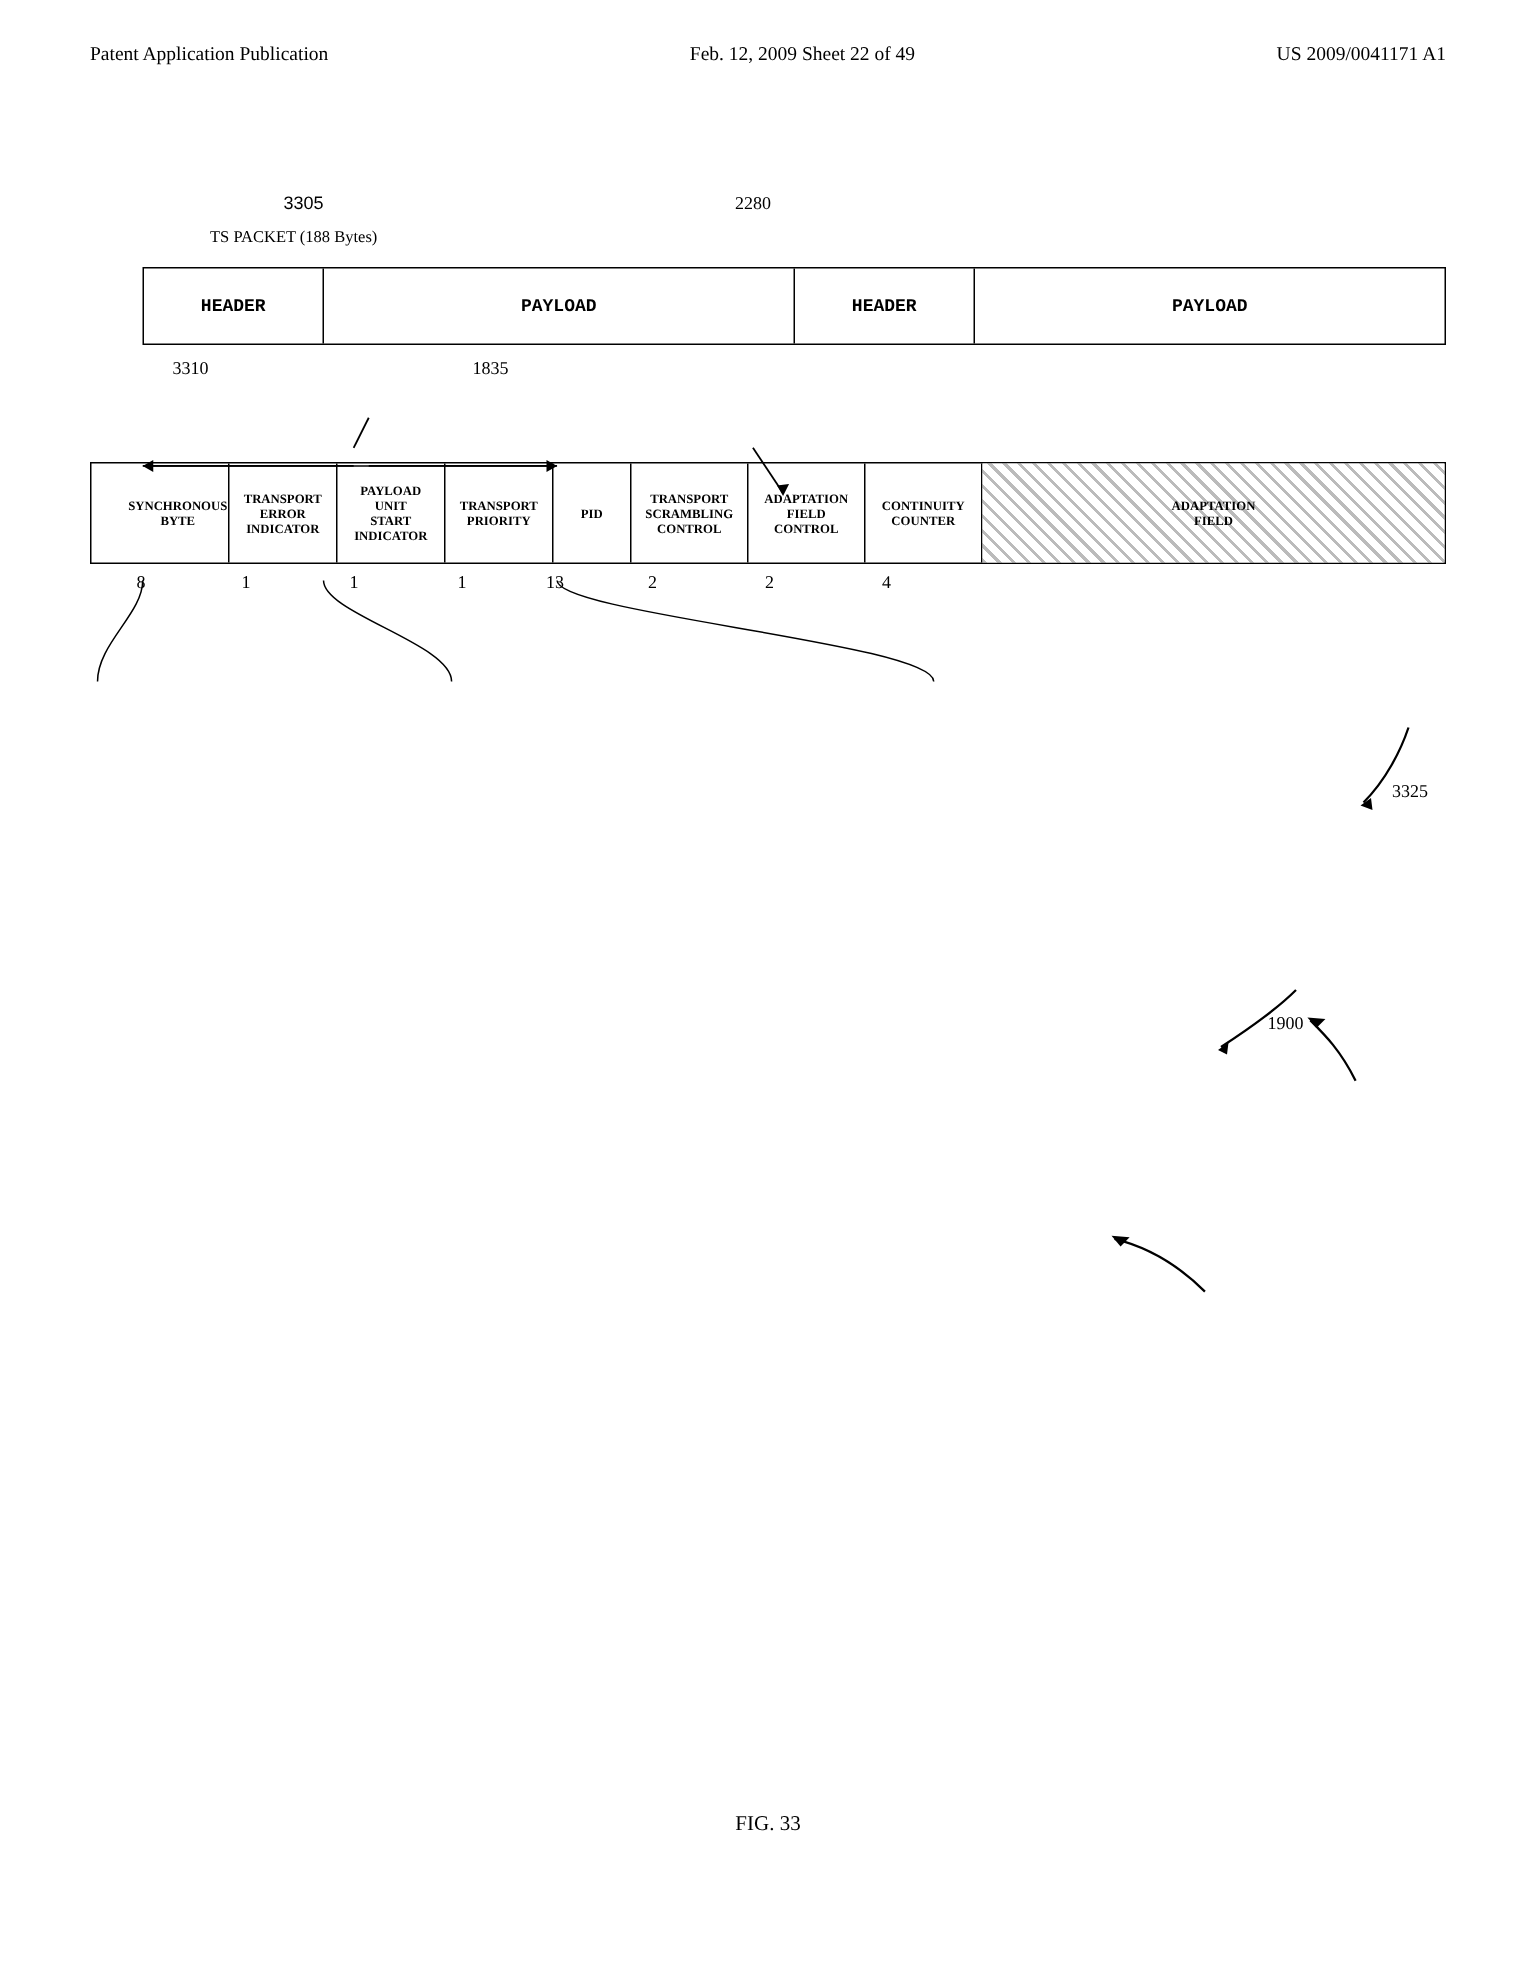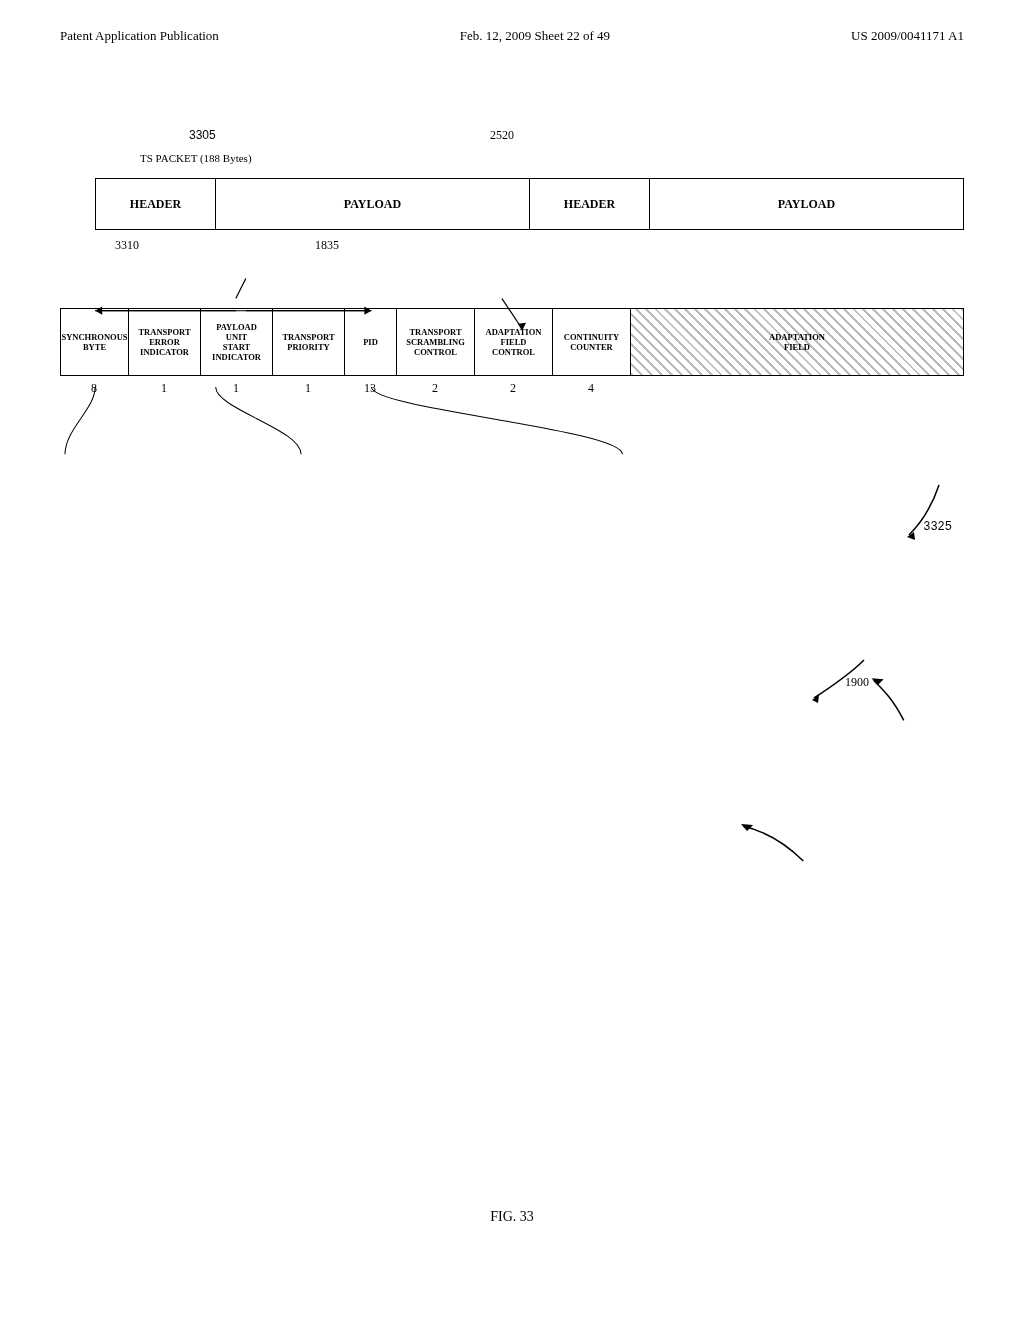--- a/index.html
+++ b/index.html
@@ -94,37 +94,37 @@
     <polygon points="808,408 814,415 820,409" fill="#000"></polygon>
 
     <path d="M740,590 C720,570 700,560 680,555" stroke="#000" stroke-width="1.5" fill="none"></path>
     <polygon points="678,553 684,560 690,554" fill="#000"></polygon>
   </svg>
 
   <div style="position:absolute; top:8px; left:129px; font-size:12px; font-family:Liberation Sans, sans-serif;">3305</div>
 
   <div style="position:absolute; top:32px; left:80px; font-size:11px; font-family:'Times New Roman',serif;">TS PACKET (188 Bytes)</div>
 
-  <div style="position:absolute; top:8px; left:430px; font-size:12px; font-family:'Times New Roman',serif;">2520</div>
+  <div style="position:absolute; top:8px; left:430px; font-size:12px; font-family:'Times New Roman',serif;">2280</div>
 
-  <div style="position:absolute; top:58px; left:35px; right:0; display:flex; height:52px; border:1.5px solid #000;">
+  <div style="position:absolute; top:58px; left:35px; right:0; display:flex; height:52px; border:1.5px solid #000;font-family:Liberation Mono, monospace;">
     <div class="top-box top-box-header" style="width:120px; border-right:1.5px solid #000; display:flex; align-items:center; justify-content:center; font-size:12px; font-weight:bold;">HEADER</div>
     <div class="top-box top-box-payload" style="flex:1; border-right:1.5px solid #000; display:flex; align-items:center; justify-content:center; font-size:12px; font-weight:bold;">PAYLOAD</div>
     <div class="top-box top-box-header2" style="width:120px; border-right:1.5px solid #000; display:flex; align-items:center; justify-content:center; font-size:12px; font-weight:bold;">HEADER</div>
     <div class="top-box top-box-payload2" style="flex:1; display:flex; align-items:center; justify-content:center; font-size:12px; font-weight:bold;">PAYLOAD</div>
   </div>
 
   <div style="position:absolute; top:118px; left:55px; font-size:12px; font-family:'Times New Roman',serif;">3310</div>
 
   <div style="position:absolute; top:118px; left:255px; font-size:12px; font-family:'Times New Roman',serif;">1835</div>
 
   <div style="position:absolute; top:188px; left:0; right:0;">
     <div style="display:flex; border:1.5px solid #000; height:68px;">
 
-      <div style="width:68px; border-right:1.5px solid #000; display:flex; align-items:center; justify-content:center; font-size:8.5px; font-weight:bold; text-align:center; padding:2px; line-height:1.2;">SYNCHRONOUS<br>BYTE</div>
+      <div style="width:68px; border-right:1.5px solid #000; display:flex; align-items:center; justify-content:center; font-size:8.5px; font-weight:bold; text-align:center; padding:2px; line-height:1.2;margin-left:24px;">SYNCHRONOUS<br>BYTE</div>
 
       <div style="width:72px; border-right:1.5px solid #000; display:flex; align-items:center; justify-content:center; font-size:8.5px; font-weight:bold; text-align:center; padding:2px; line-height:1.2;">TRANSPORT<br>ERROR<br>INDICATOR</div>
 
       <div style="width:72px; border-right:1.5px solid #000; display:flex; align-items:center; justify-content:center; font-size:8.5px; font-weight:bold; text-align:center; padding:2px; line-height:1.2;">PAYLOAD<br>UNIT<br>START<br>INDICATOR</div>
 
       <div style="width:72px; border-right:1.5px solid #000; display:flex; align-items:center; justify-content:center; font-size:8.5px; font-weight:bold; text-align:center; padding:2px; line-height:1.2;">TRANSPORT<br>PRIORITY</div>
 
       <div style="width:52px; border-right:1.5px solid #000; display:flex; align-items:center; justify-content:center; font-size:8.5px; font-weight:bold; text-align:left; padding:2px; line-height:1.2;">PID</div>
 
       <div style="width:78px; border-right:1.5px solid #000; display:flex; align-items:center; justify-content:center; font-size:8.5px; font-weight:bold; text-align:center; padding:2px; line-height:1.2;">TRANSPORT<br>SCRAMBLING<br>CONTROL</div>
@@ -143,21 +143,21 @@
       <div style="width:72px; display:flex; align-items:center; justify-content:center; font-size:12px;">1</div>
       <div style="width:72px; display:flex; align-items:center; justify-content:center; font-size:12px;">1</div>
       <div style="width:52px; display:flex; align-items:center; justify-content:center; font-size:12px;">13</div>
       <div style="width:78px; display:flex; align-items:center; justify-content:center; font-size:12px;">2</div>
       <div style="width:78px; display:flex; align-items:center; justify-content:center; font-size:12px;">2</div>
       <div style="width:78px; display:flex; align-items:center; justify-content:center; font-size:12px;">4</div>
       <div style="flex:1; display:flex; align-items:center; justify-content:center; font-size:12px;"></div>
     </div>
   </div>
 
-  <div style="position:absolute; top:400px; right:12px; font-size:12px; font-family:Liberation Mono, monospace;">3325</div>
+  <div style="position:absolute; top:400px; right:12px; font-size:12px; font-family:Liberation Serif, serif;">3325</div>
 
   <svg style="position:absolute; top:355px; right:5px; width:80px; height:70px;" viewBox="0 0 80 70">
     <path d="M60,10 C55,25 45,45 30,60" stroke="#000" stroke-width="1.5" fill="none"></path>
     <polygon points="28,62 35,57 36,65" fill="#000"></polygon>
   </svg>
 
   <div style="position:absolute; top:555px; right:95px; font-size:12px; font-family:'Times New Roman',serif;">1900</div>
 
   <svg style="position:absolute; top:530px; right:80px; width:90px; height:60px;" viewBox="0 0 90 60">
     <path d="M70,10 C60,20 40,35 20,48" stroke="#000" stroke-width="1.5" fill="none"></path>

